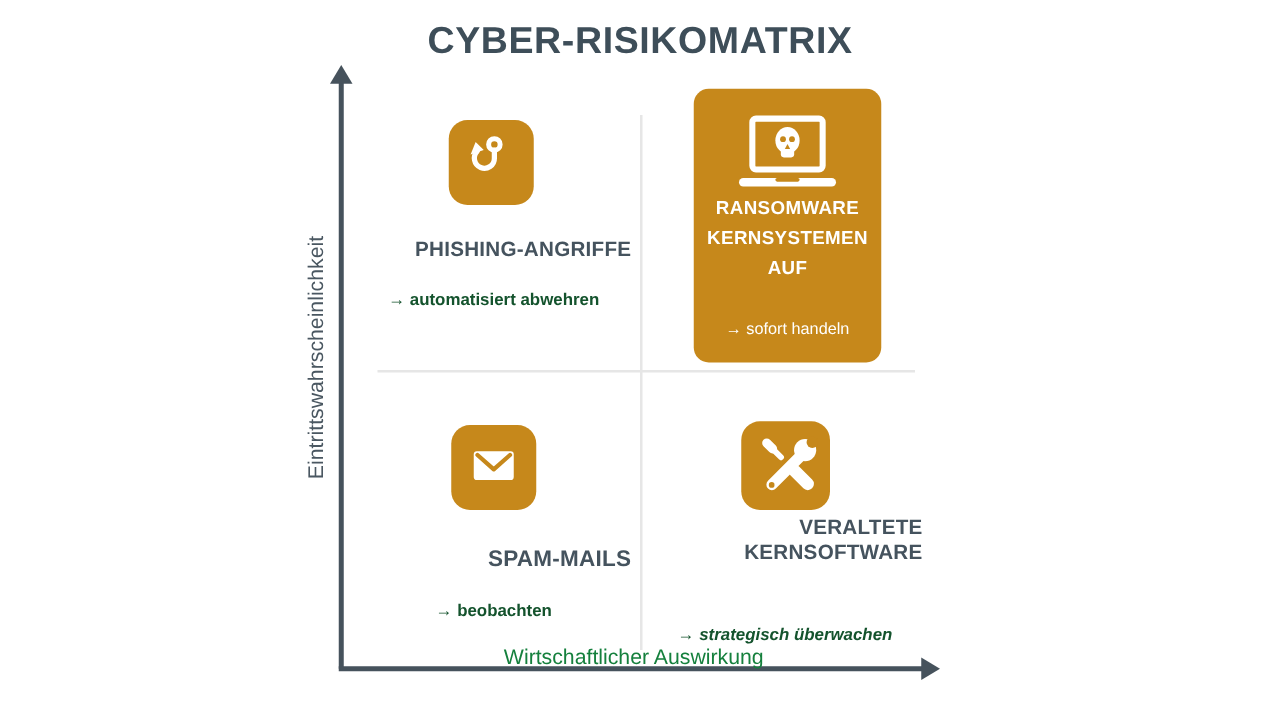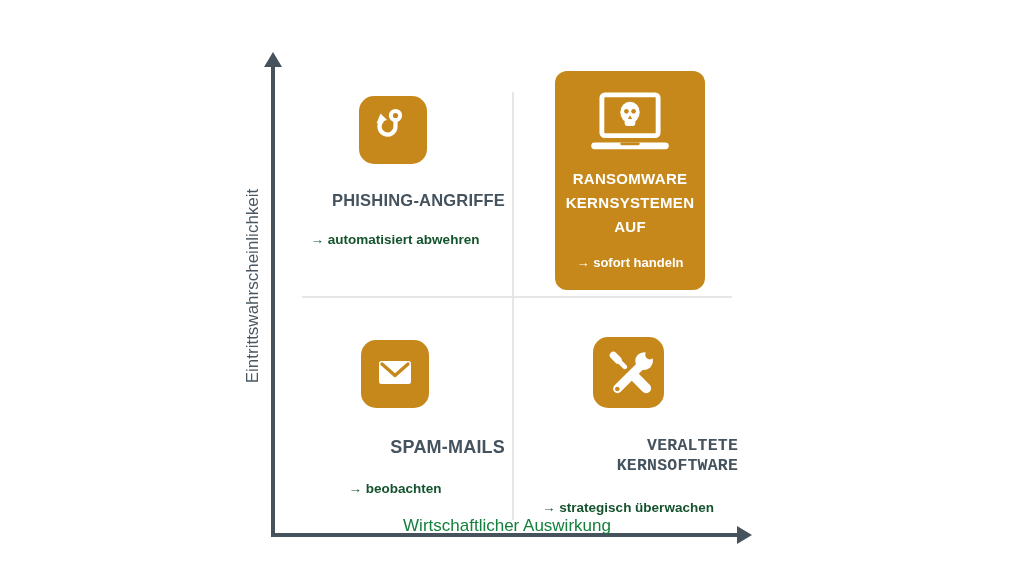--- a/index.html
+++ b/index.html
@@ -43,41 +43,42 @@
     position:absolute;text-align:right;font-weight:bold;font-size:16.5px;color:#45535e;
     letter-spacing:.2px;line-height:20px;
   }
   .q-action{
     position:absolute;text-align:center;font-weight:bold;font-size:13.5px;color:#14532d;
   }
   .t-phishing{left:285px;top:190px;width:220px;}
   .a-phishing{left:275px;top:232px;width:240px;}
   .t-spam{left:285px;top:437px;width:220px;font-size:18px;}
   .a-spam{left:285px;top:481px;width:220px;}
-  .t-tools{left:518px;top:436px;width:220px;font-family:Liberation Mono, monospace;}
-  .a-tools{left:508px;top:500px;width:240px;}
+  .t-tools{left:518px;top:412px;width:220px;}
+  .a-tools{left:508px;top:500px;width:240px;font-style:italic;}
   
   .risk-card{
     position:absolute;left:555px;top:71px;width:150px;height:219px;border-radius:12px;
     background:#c6881b;display:flex;flex-direction:column;align-items:center;
   }
   .risk-card .laptop{margin-top:20px;width:94px;height:64px;}
   .card-title{
-    margin-top:12px;text-align:center;color:#ffffff;font-weight:bold;font-size:15px;
+    text-align:center;color:#ffffff;font-weight:bold;font-size:15px;
     line-height:24px;letter-spacing:.3px;
   }
   .card-action{
-    margin-top:16px;text-align:center;color:#ffffff;font-weight:bold;font-size:13px;
+    margin-top:28px;text-align:center;color:#ffffff;font-weight:normal;font-size:13px;
   }
 </style>
 </head>
 <body>
 
 <div class="stage">
 
+  <div class="main-title">CYBER-RISIKOMATRIX</div>
 
   <div class="y-axis-line"></div>
   <div class="y-axis-arrow"></div>
   <div class="x-axis-line"></div>
   <div class="x-axis-arrow"></div>
   <div class="y-axis-label">Eintrittswahrscheinlichkeit</div>
   <div class="x-axis-label">Wirtschaftlicher Auswirkung</div>
 
   <div class="divider-v"></div>
   <div class="divider-h"></div>

